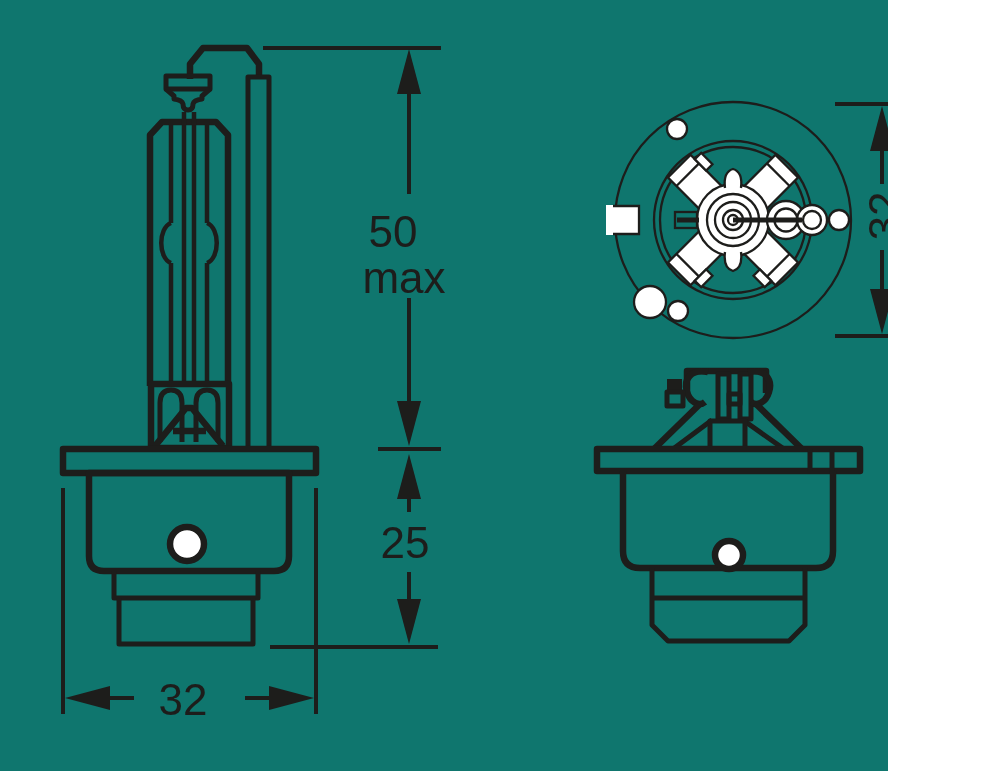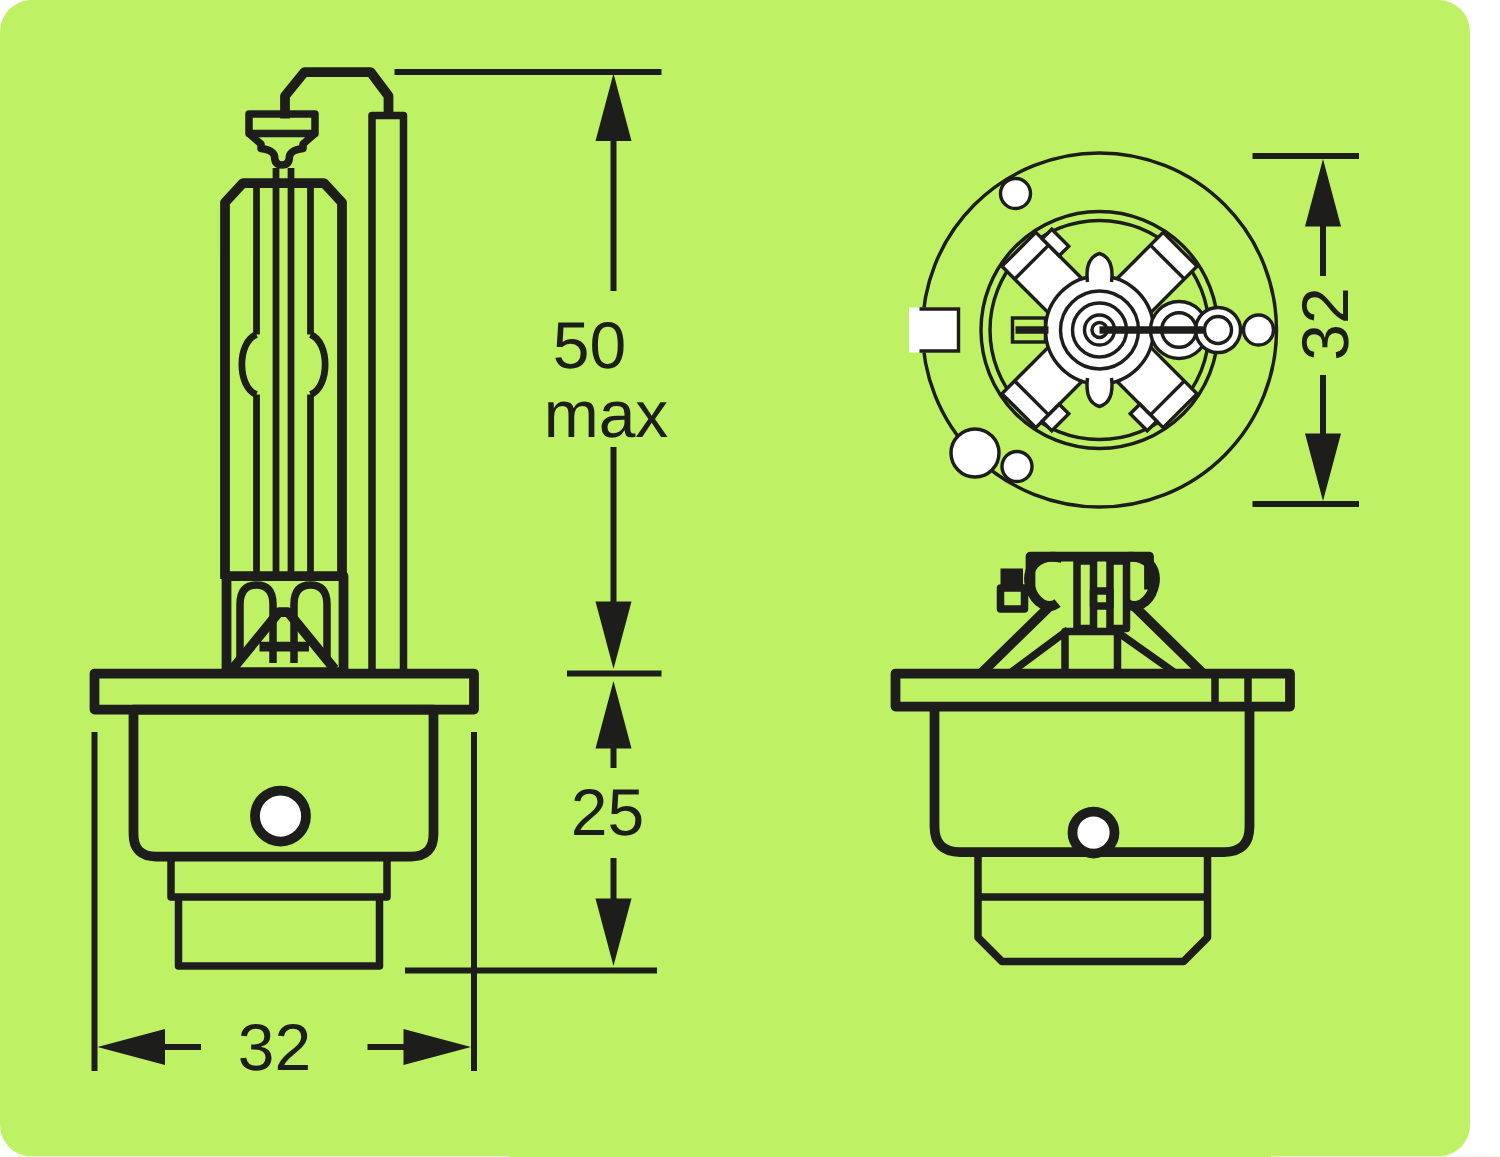--- a/index.html
+++ b/index.html
@@ -1,18 +1,18 @@
 <!DOCTYPE html>
 <html><head>
 <meta charset="utf-8">
 <style>
   html, body { margin: 0; padding: 0; background: #ffffff; }
   #canvas {
-    width: 980px; height: 771px; background: #bef264;
-    position: relative; overflow: hidden; border-radius: 21px;
+    width: 888px; height: 771px; background: #0f766e;
+    position: relative; overflow: hidden;
   }
   svg { display: block; }
   .th  { stroke: #1d1d1b; stroke-width: 6.5; fill: none; stroke-linejoin: round; }
   .md  { stroke: #1d1d1b; stroke-width: 5;   fill: none; stroke-linejoin: round; }
   .md4 { stroke: #1d1d1b; stroke-width: 4.5; fill: none; }
   .tn  { stroke: #1d1d1b; stroke-width: 2.3; fill: none; }
   .dim { stroke: #1d1d1b; stroke-width: 4;   fill: none; }
   .fillb { fill: #1d1d1b; stroke: none; }
   .wf  { fill: #ffffff; }
   .dimtext {

